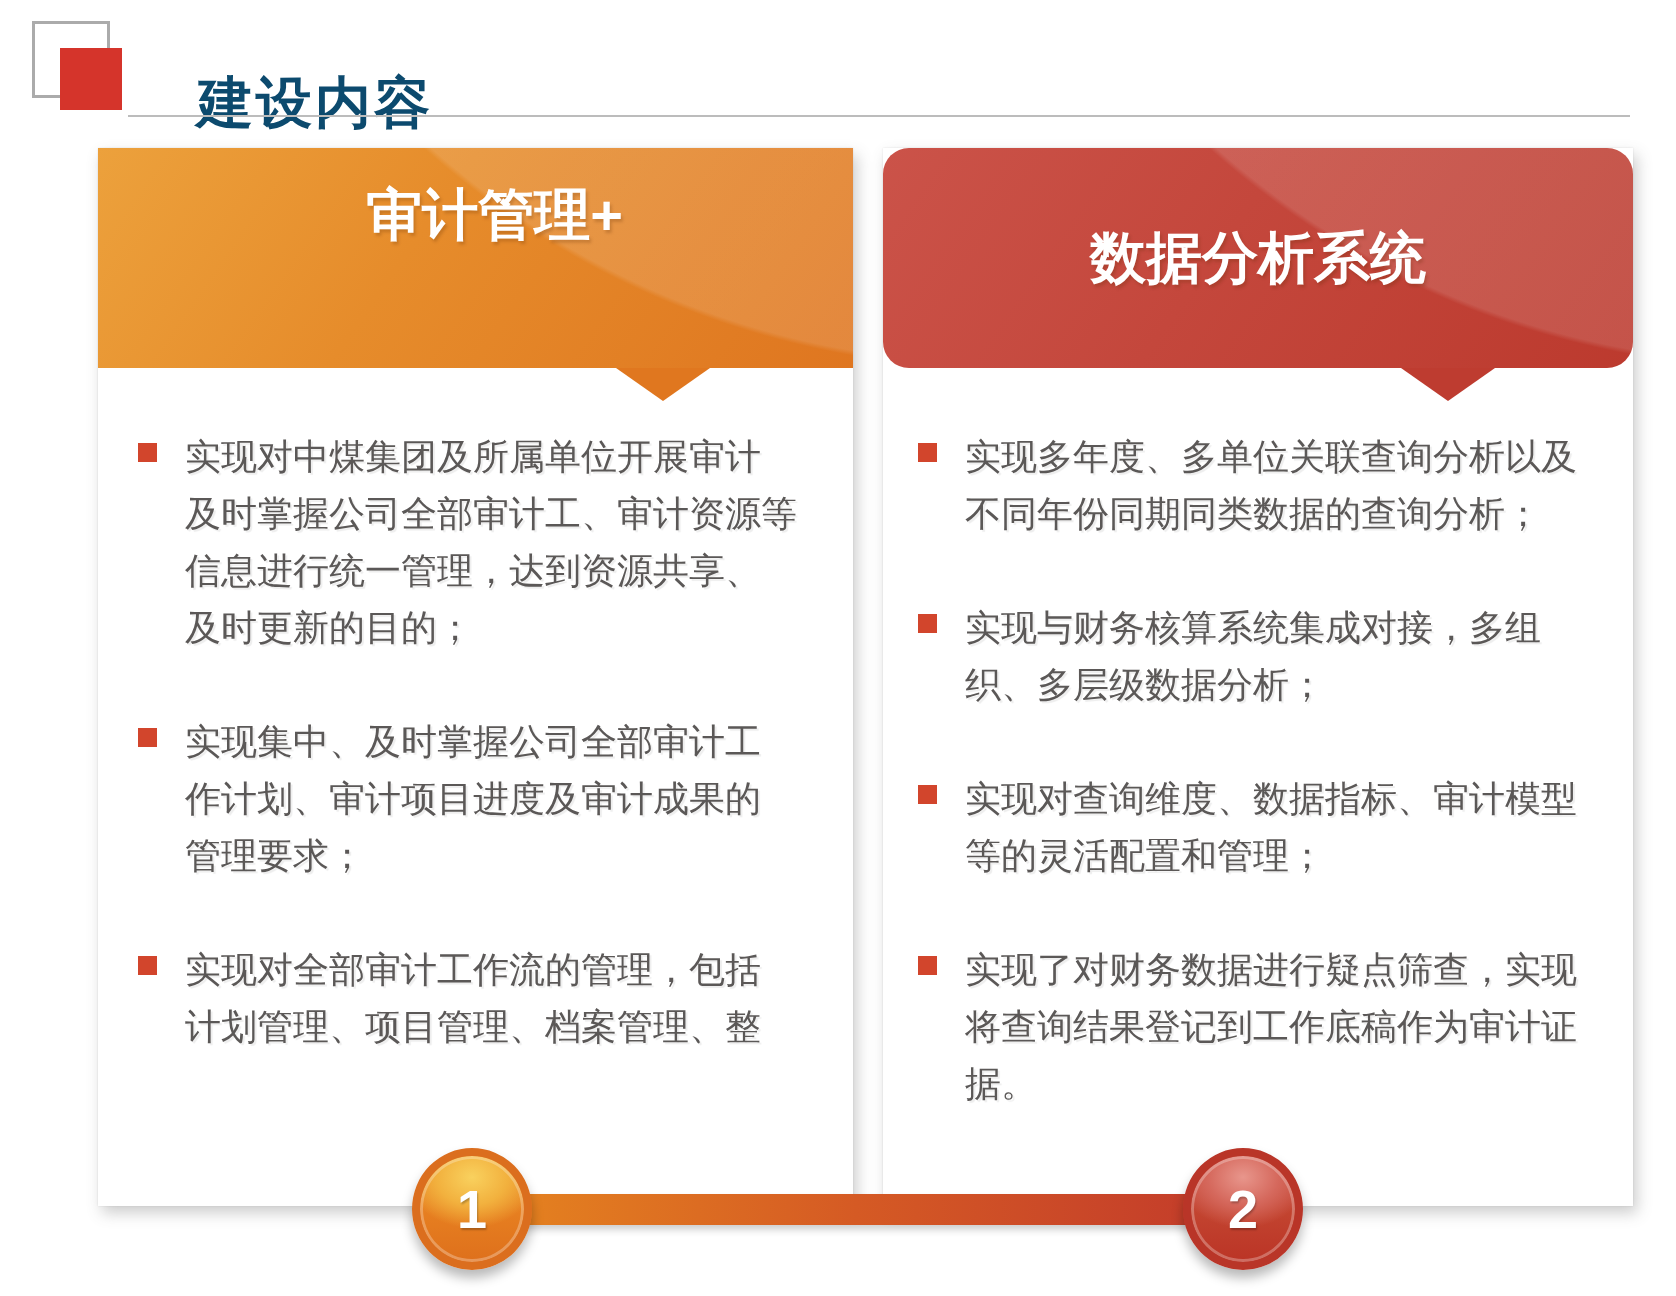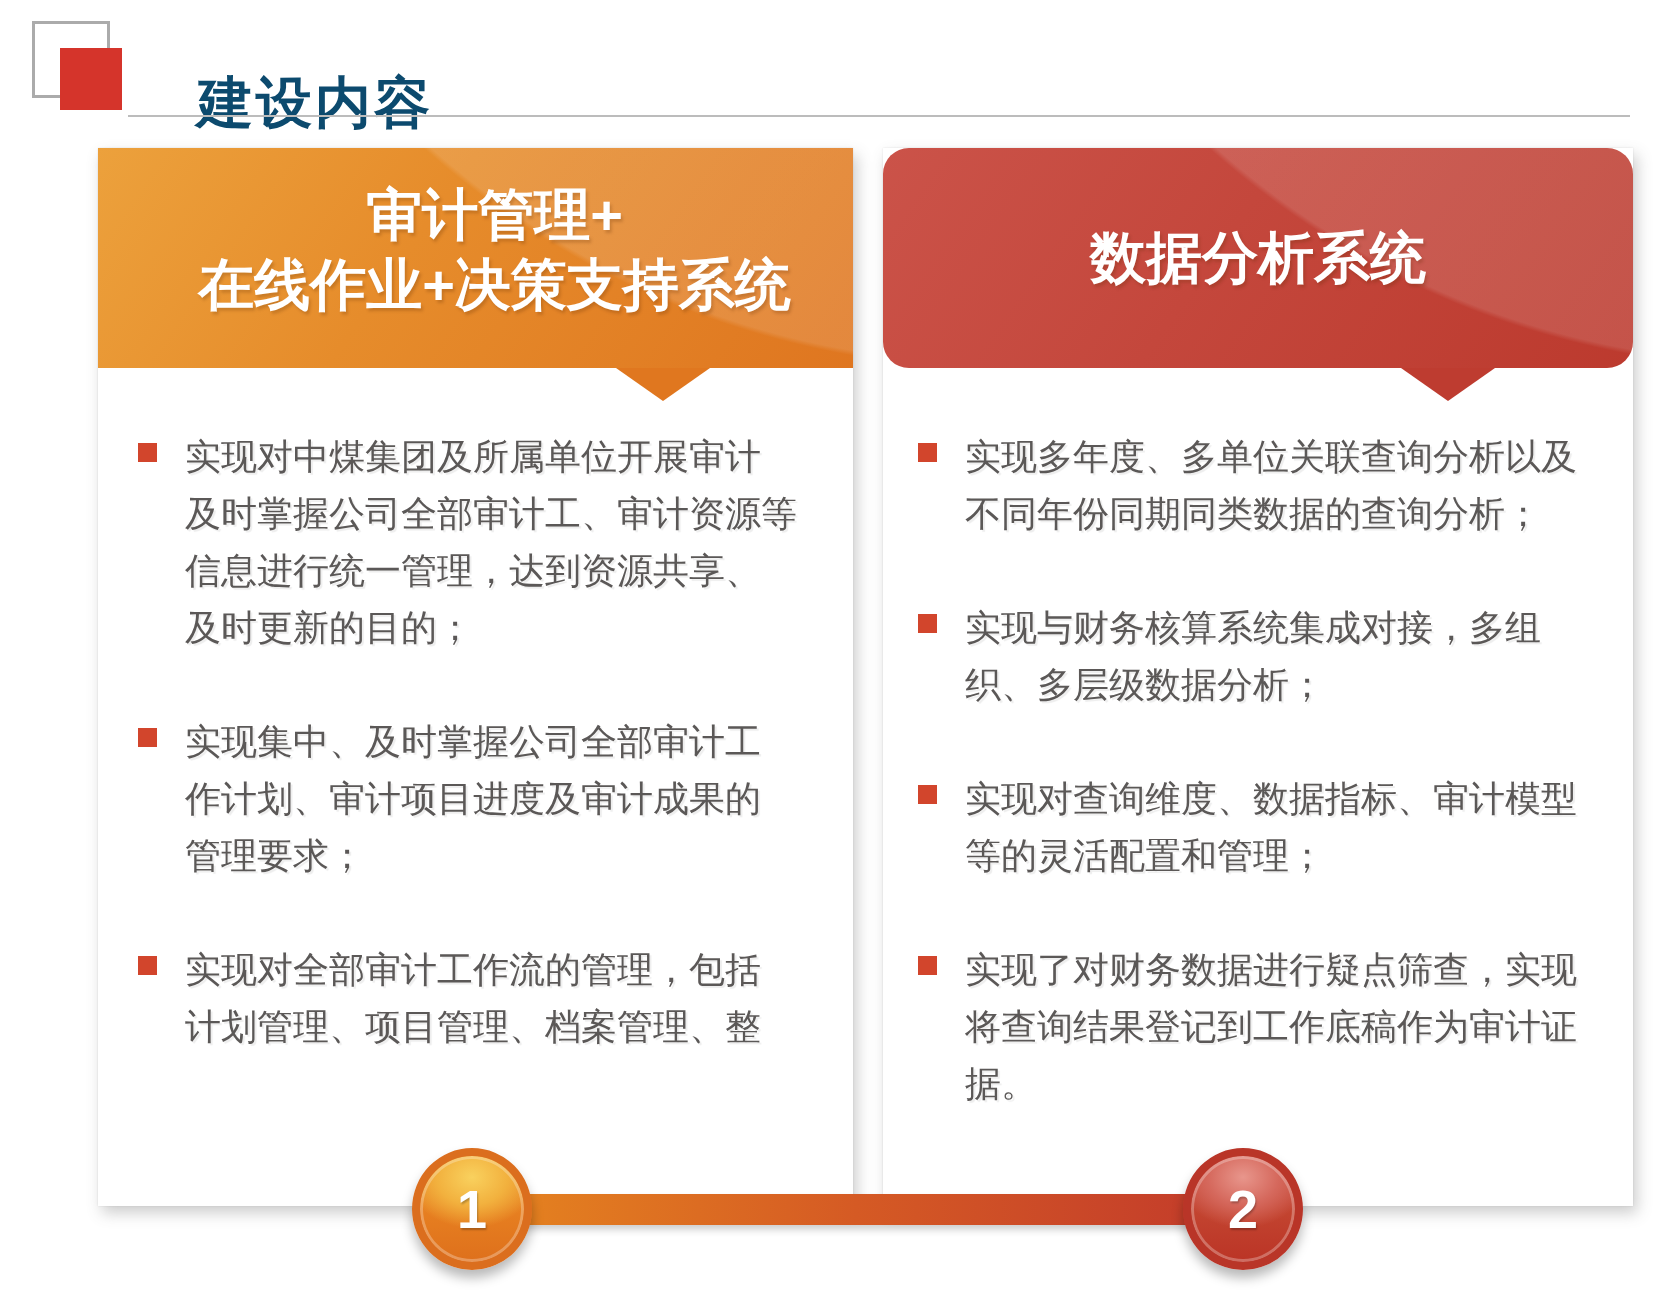--- a/index.html
+++ b/index.html
@@ -68,21 +68,20 @@
 
   <div class="deco-outline"></div>
   <div class="deco-fill"></div>
   <h1 class="slide-title">建设内容</h1>
   <div class="title-divider"></div>
 
   <section class="card card-left">
     <header class="card-header orange">
       <h2 class="card-title">
         <div>审计管理+</div>
-        <div>在线作业+决策支持系统</div>
       </h2>
     </header>
     <div class="notch orange"></div>
     <div class="card-body">
       <div class="bullet">
         <span class="sq"></span>
         <p class="txt">
           <span class="line">实现对中煤集团及所属单位开展审计</span><br>
           <span class="line">及时掌握公司全部审计工、审计资源等</span><br>
           <span class="line">信息进行统一管理，达到资源共享、</span><br>

